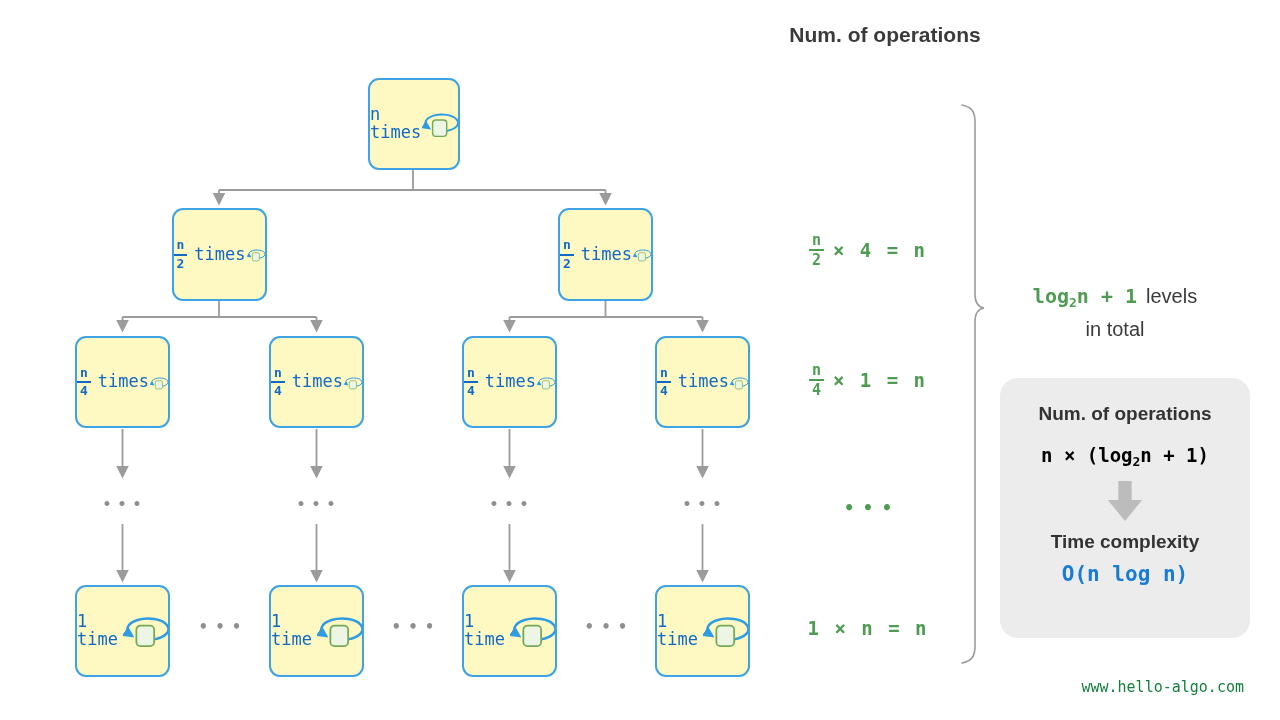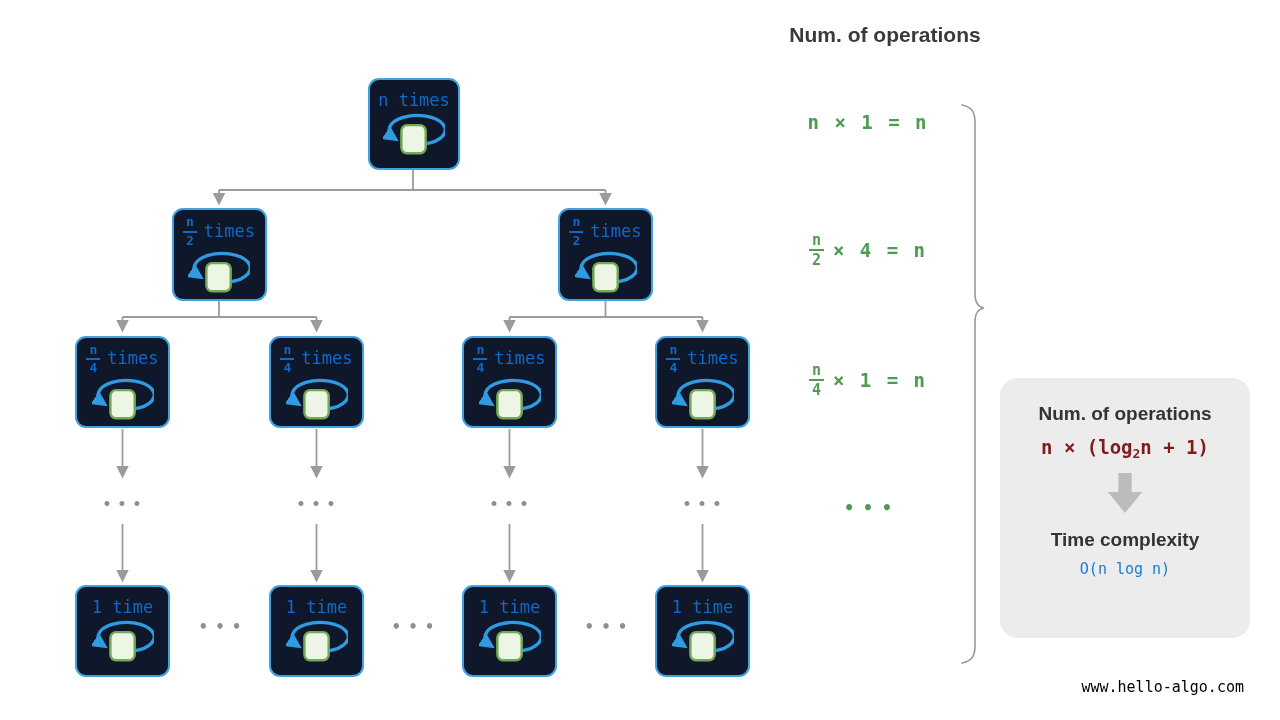--- a/index.html
+++ b/index.html
@@ -7,22 +7,22 @@
   #stage {
     position:relative; width:1280px; height:720px; background:#ffffff;
     overflow:hidden; font-family:"Liberation Sans", sans-serif;
   }
   
   #connectors { position:absolute; left:0; top:0; width:1280px; height:720px; }
 
   
   .node {
     position:absolute;
-    border:2.5px solid #3fa2e2; background:#0f172a; border-radius:11px;
-    display:flex; flex-direction:column; align-items:center; justify-content:center;
+    border:2.5px solid #3fa2e2; background:#fef9c3; border-radius:11px;
+    display:flex; flex-direction:row; align-items:center; justify-content:center;
     gap:1px; color:#1168c7;
     font-family:"DejaVu Sans Mono", monospace;
   }
   .nlabel { display:flex; align-items:center; gap:7px; font-size:17px; line-height:1.05; }
   .frac { display:inline-flex; flex-direction:column; align-items:center; font-size:13px; font-weight:bold; line-height:1.1; }
   .frac .num { padding:0 3px 1px; border-bottom:2px solid currentColor; }
   .frac .den { padding-top:1px; }
   .loop { display:block; margin-top:2px; }
 
   
@@ -56,33 +56,33 @@
   sub.s2 { font-size:13px; vertical-align:baseline; position:relative; top:4px; }
 
   
   .panel {
     position:absolute; left:1000px; top:378px; width:250px; height:260px;
     background:#ececec; border-radius:18px;
     display:flex; flex-direction:column; align-items:center; padding-top:25px;
   }
   .panel-title { font-size:19px; font-weight:bold; color:#333333; }
   .panel-formula {
-    margin-top:11px; font-family:"DejaVu Sans Mono", monospace;
-    font-weight:bold; font-size:19px; color:#7f1d1d;
+    margin-top:19px; font-family:"DejaVu Sans Mono", monospace;
+    font-weight:bold; font-size:19px; color:#000000;
   }
   .panel-arrow { margin-top:15px; }
-  .panel-title2 { margin-top:14px; }
+  .panel-title2 { margin-top:8px; }
   .panel-complexity {
     margin-top:9px; font-family:"DejaVu Sans Mono", monospace;
-    font-weight:normal; font-size:15px; color:#187bd4;
+    font-weight:bold; font-size:21px; color:#187bd4;
   }
 
   .watermark {
     position:absolute; right:36px; top:678px;
-    font-family:"DejaVu Sans Mono", monospace; font-size:15px; color:#000000;
+    font-family:"DejaVu Sans Mono", monospace; font-size:15px; color:#15803d;
   }
 </style>
 </head>
 <body>
 
 <div id="stage">
 
   <svg id="connectors">
     <defs>
       <marker id="mgray" viewBox="0 0 10 10" refX="8" refY="5" markerWidth="7" markerHeight="7" orient="auto-start-reverse">
@@ -250,41 +250,48 @@
   </div>
 
   <div class="dots gap" style="left:180px;top:617px;width:80px;height:20px">•••</div>
   <div class="dots gap" style="left:373px;top:617px;width:80px;height:20px">•••</div>
   <div class="dots gap" style="left:566px;top:617px;width:80px;height:20px">•••</div>
 
   <div class="ops-header">
     <div>Num. of operations</div>
   </div>
 
-  <div class="annot" style="top:108px;height:28px">n × 1 = n</div>
 
   <div class="annot" style="top:228px;height:44px">
     <span class="frac">
       <span class="num">n</span>
       <span class="den">2</span>
     </span>
     <span>× 4 = n</span>
   </div>
 
   <div class="annot" style="top:358px;height:44px">
     <span class="frac">
       <span class="num">n</span>
       <span class="den">4</span>
     </span>
     <span>× 1 = n</span>
   </div>
 
   <div class="dots green" style="left:778px;top:496px;width:180px;height:24px">•••</div>
 
-
+  <div class="annot" style="top:614px;height:28px">1 × n = n</div>
+
+  <div class="brace-label">
+    <div class="line1">
+      <span class="gmono"><span>log</span><sub class="s2">2</sub><span>n + 1</span></span>
+      <span>levels</span>
+    </div>
+    <div>in total</div>
+  </div>
 
   <div class="panel">
     <div class="panel-title">Num. of operations</div>
     <div class="panel-formula"><span>n × (log</span><sub class="s2">2</sub><span>n + 1)</span></div>
     <svg class="panel-arrow" width="38" height="42" viewBox="0 0 40 44">
       <polygon points="13,0 27,0 27,20 38,20 20,42 2,20 13,20" fill="#bcbcbc"></polygon>
     </svg>
     <div class="panel-title panel-title2">Time complexity</div>
     <div class="panel-complexity">O(n log n)</div>
   </div>

